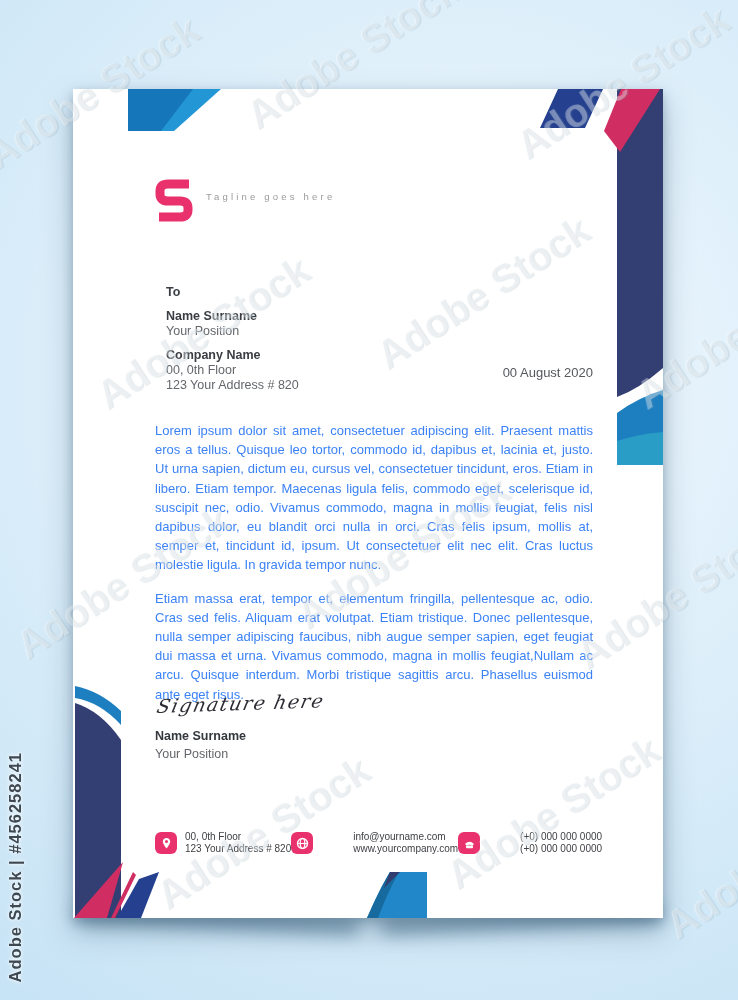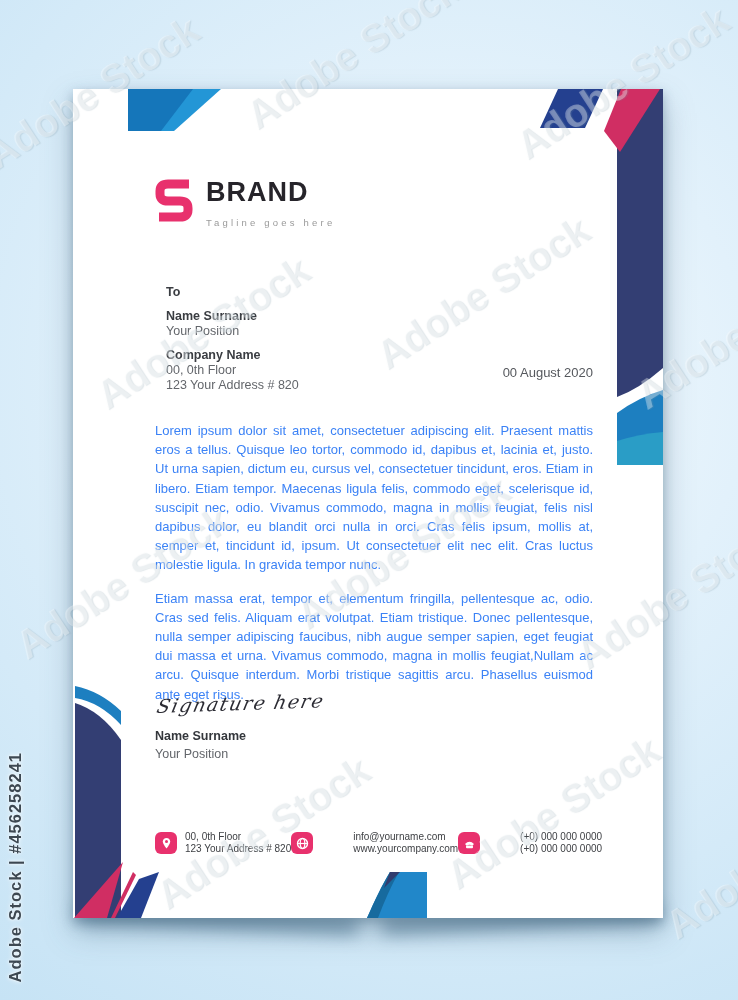--- a/index.html
+++ b/index.html
@@ -88,21 +88,20 @@
       <path d="M317,783 L354,783 L354,829 L294,829 C302,811 309,796 317,783 Z" fill="#2187c9"></path>
       <path d="M317,783 C309,796 302,811 294,829 L305,829 C311,813 318,797 326,783 Z" fill="#176a9e"></path>
       <polygon points="317,783 327,783 311,799" fill="#323c6e"></polygon>
     </svg>
 
     <div class="logo">
       <svg class="logo-mark" viewBox="0 0 46 50">
         <path d="M38,9 H17 Q9,9 9,16 V19 Q9,26 17,26 H29 Q37,26 37,33 V35 Q37,42 29,42 H8" fill="none" stroke="#e8316d" stroke-width="9"></path>
       </svg>
       <div class="logo-text">
-        <div class="brand-name">BRAND</div>
         <div class="brand-tagline">Tagline goes here</div>
       </div>
     </div>
 
     <div class="recipient">
       <div class="b">To</div>
       <div class="gap"></div>
       <div class="b">Name Surname</div>
       <div class="muted">Your Position</div>
       <div class="gap"></div>

